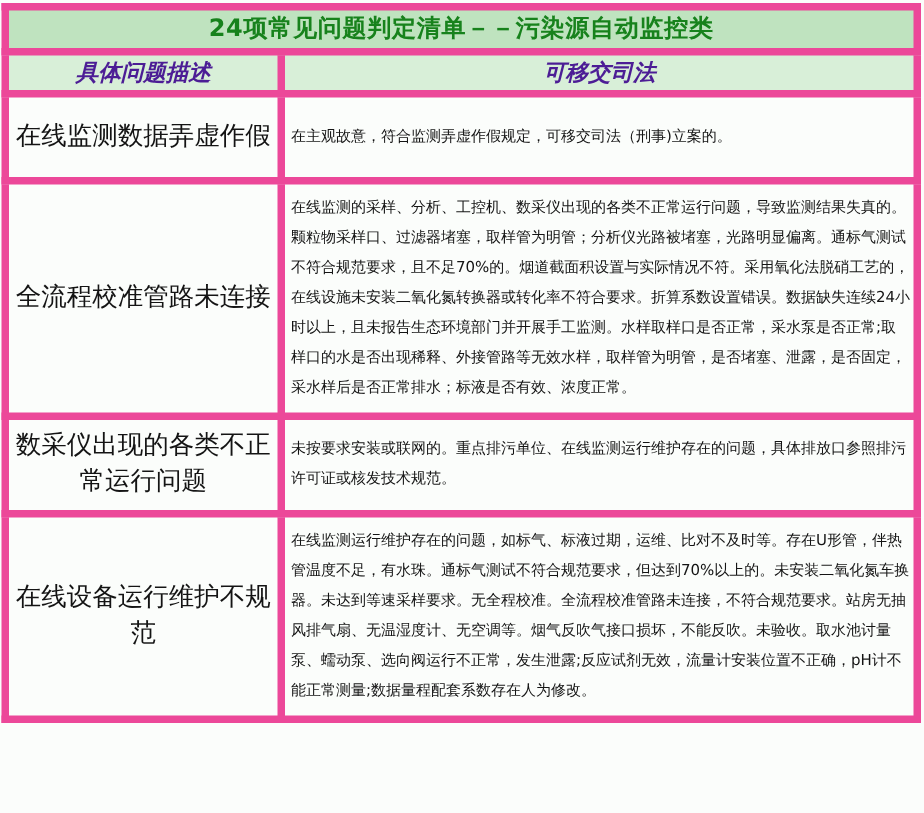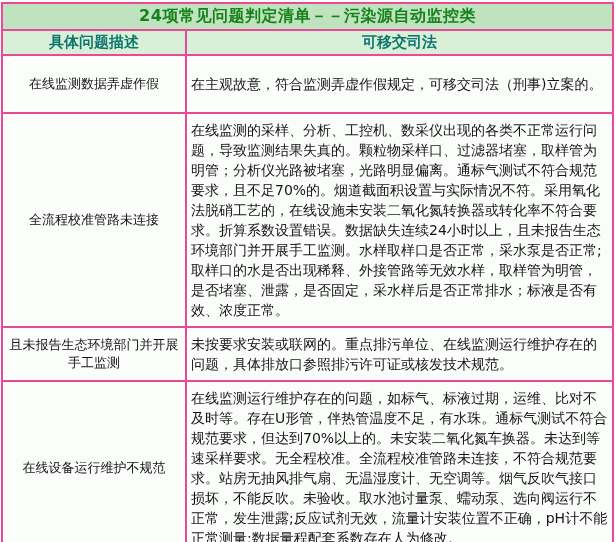--- a/index.html
+++ b/index.html
@@ -16,55 +16,56 @@
     background: #fbfdfb;
   }
   table.issues {
     width: 613px;
     border-collapse: collapse;
     table-layout: fixed;
     border: 2px solid #000000;
   }
   table.issues col.col-problem { width: 184px; }
   table.issues td, table.issues th {
-    border: 2px solid #ec4899;
+    border: 5px solid #ec4899;
     box-sizing: border-box;
   }
   .title-cell {
     background: #bfe3bf;
     color: #17821c;
     font-weight: bold;
     font-size: 16px;
     text-align: center;
     height: 27px;
     padding: 2px 2px;
     letter-spacing: 0.5px;
   }
   .header-cell {
     background: #d8efd8;
-    color: #0f766e;
+    color: #4c1d95;
     font-weight: bold;
     font-size: 15px;
     text-align: center;
     height: 25px;
     padding: 2px 2px;
+    font-style: italic;
   }
   .problem-cell {
     text-align: center;
     vertical-align: middle;
-    font-size: 13px;
+    font-size: 17px;
     font-weight: normal;
     color: #141414;
     line-height: 1.4;
     padding: 6px 4px;
   }
   .ref-cell {
     text-align: left;
     vertical-align: middle;
-    font-size: 14px;
+    font-size: 10px;
     font-weight: normal;
     color: #141414;
     line-height: 20px;
     padding: 6px 2px 6px 4px;
     word-break: break-all;
   }
   tr.row-short td { height: 58px; }
   tr.row-short3 td { height: 54px; }
 </style>
 </head>
@@ -86,21 +87,21 @@
       </tr>
       <tr class="row-short">
         <td class="problem-cell">在线监测数据弄虚作假</td>
         <td class="ref-cell">在主观故意，符合监测弄虚作假规定，可移交司法（刑事)立案的。</td>
       </tr>
       <tr>
         <td class="problem-cell">全流程校准管路未连接</td>
         <td class="ref-cell">在线监测的采样、分析、工控机、数采仪出现的各类不正常运行问题，导致监测结果失真的。颗粒物采样口、过滤器堵塞，取样管为明管；分析仪光路被堵塞，光路明显偏离。通标气测试不符合规范要求，且不足70%的。烟道截面积设置与实际情况不符。采用氧化法脱硝工艺的，在线设施未安装二氧化氮转换器或转化率不符合要求。折算系数设置错误。数据缺失连续24小时以上，且未报告生态环境部门并开展手工监测。水样取样口是否正常，采水泵是否正常;取样口的水是否出现稀释、外接管路等无效水样，取样管为明管，是否堵塞、泄露，是否固定，采水样后是否正常排水；标液是否有效、浓度正常。</td>
       </tr>
       <tr class="row-short3">
-        <td class="problem-cell">且未报告生态环境部门并开展手工监测</td>
+        <td class="problem-cell">数采仪出现的各类不正常运行问题</td>
         <td class="ref-cell">未按要求安装或联网的。重点排污单位、在线监测运行维护存在的问题，具体排放口参照排污许可证或核发技术规范。</td>
       </tr>
       <tr>
         <td class="problem-cell">在线设备运行维护不规范</td>
         <td class="ref-cell">在线监测运行维护存在的问题，如标气、标液过期，运维、比对不及时等。存在U形管，伴热管温度不足，有水珠。通标气测试不符合规范要求，但达到70%以上的。未安装二氧化氮车换器。未达到等速采样要求。无全程校准。全流程校准管路未连接，不符合规范要求。站房无抽风排气扇、无温湿度计、无空调等。烟气反吹气接口损坏，不能反吹。未验收。取水池讨量泵、蠕动泵、选向阀运行不正常，发生泄露;反应试剂无效，流量计安装位置不正确，pH计不能正常测量;数据量程配套系数存在人为修改。</td>
       </tr>
     </tbody>
   </table>
 
 </div>

